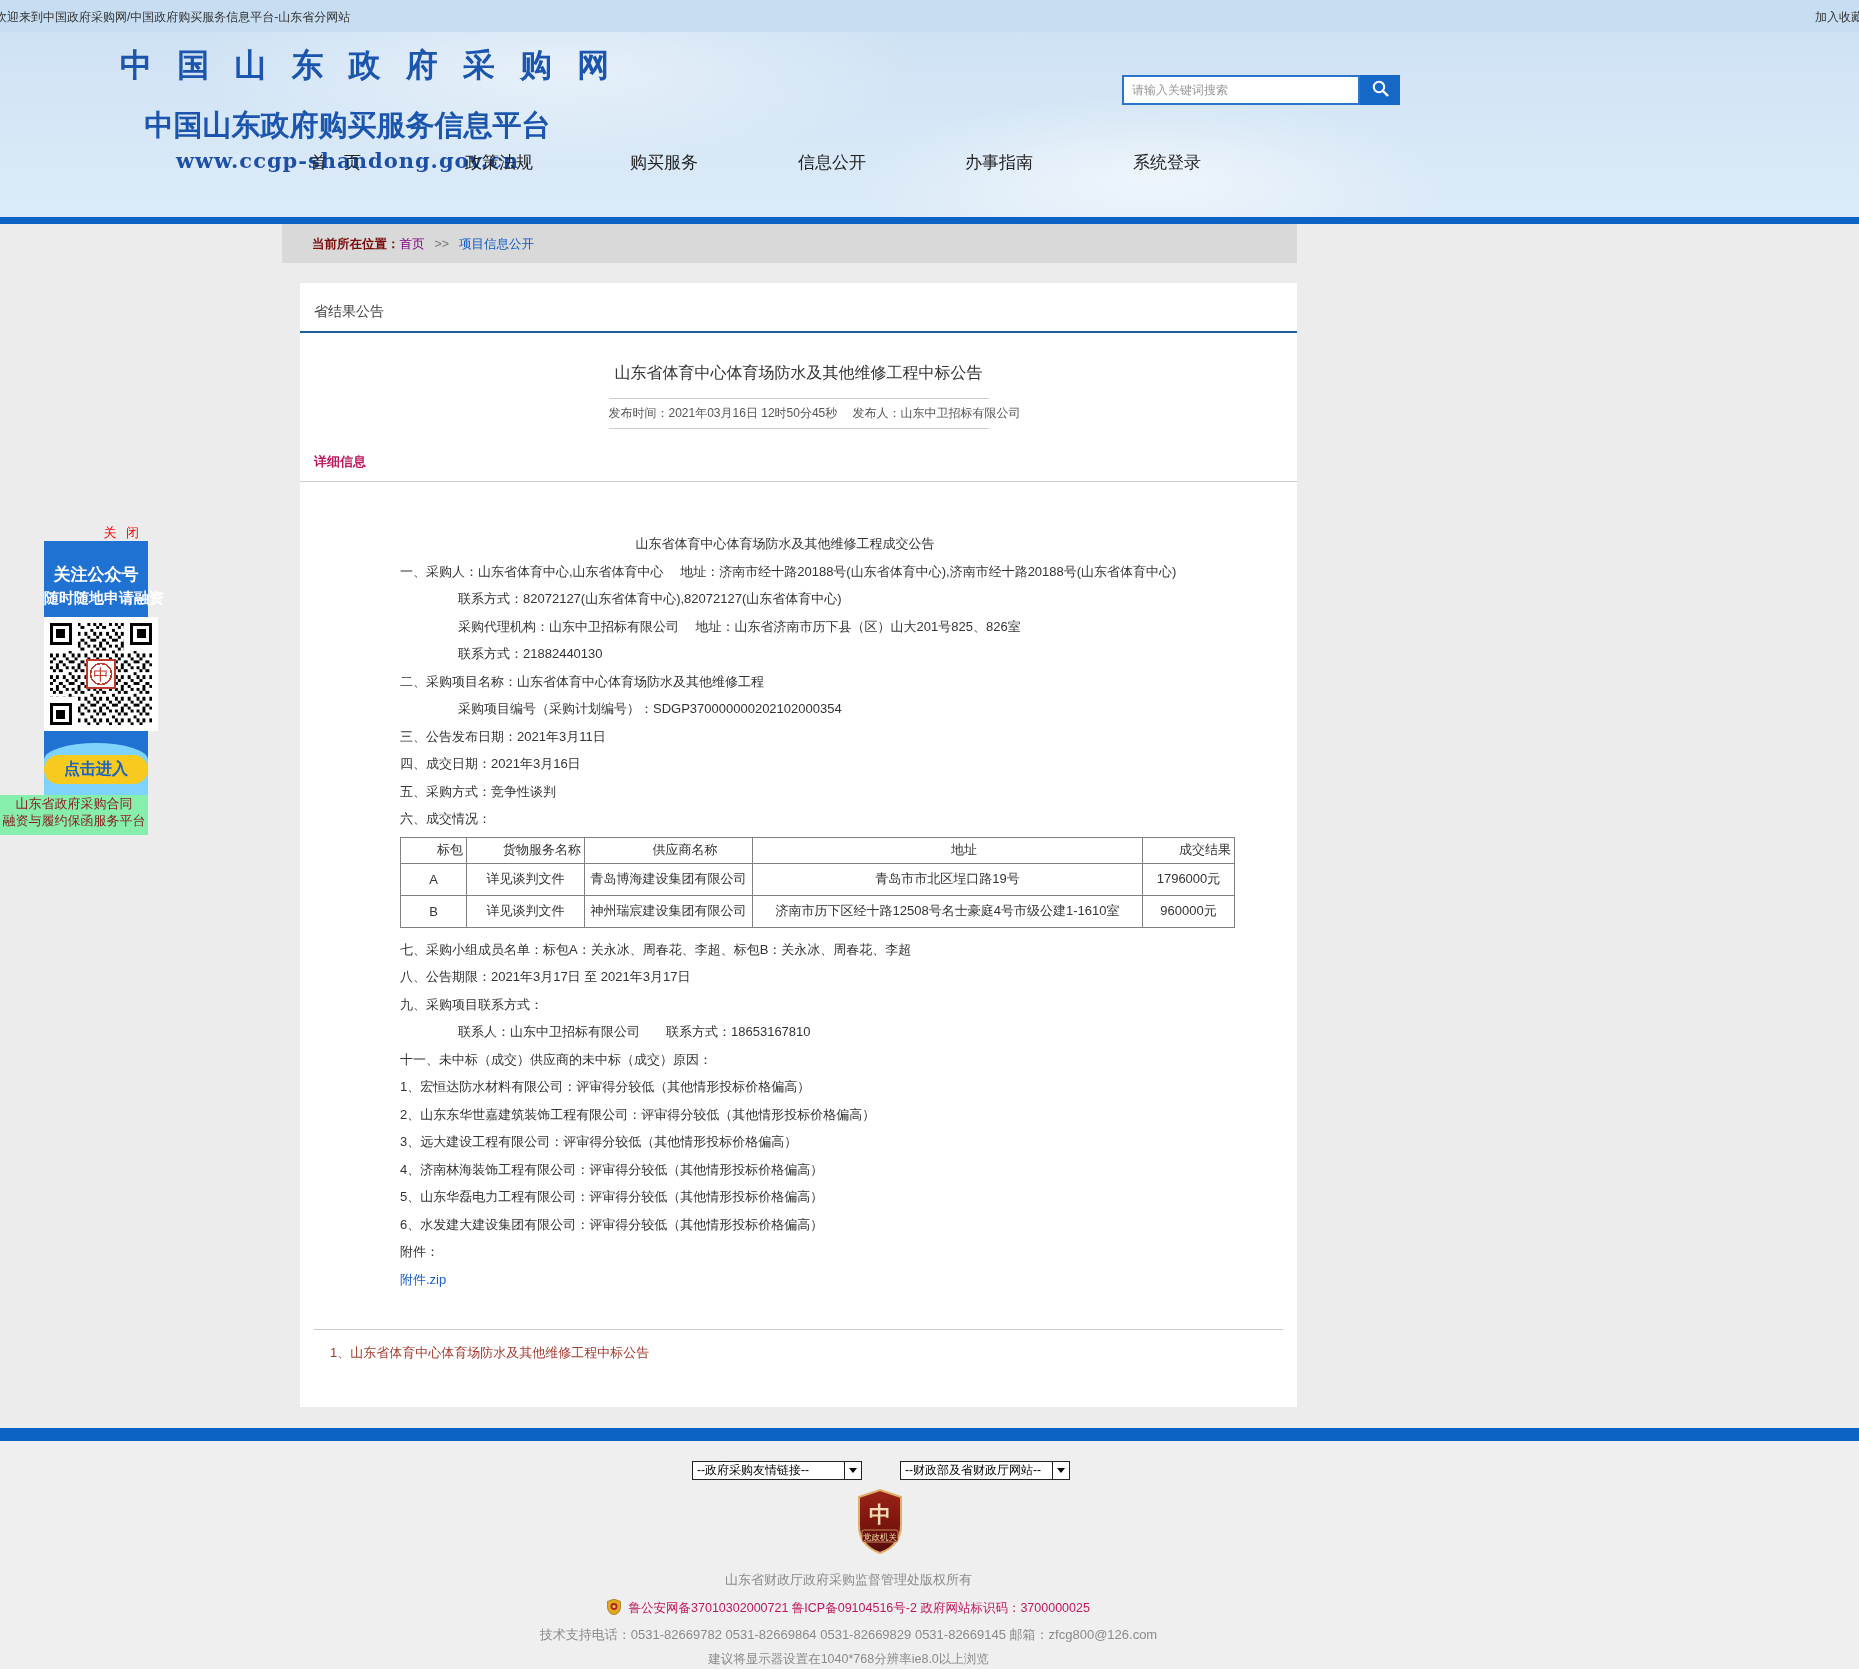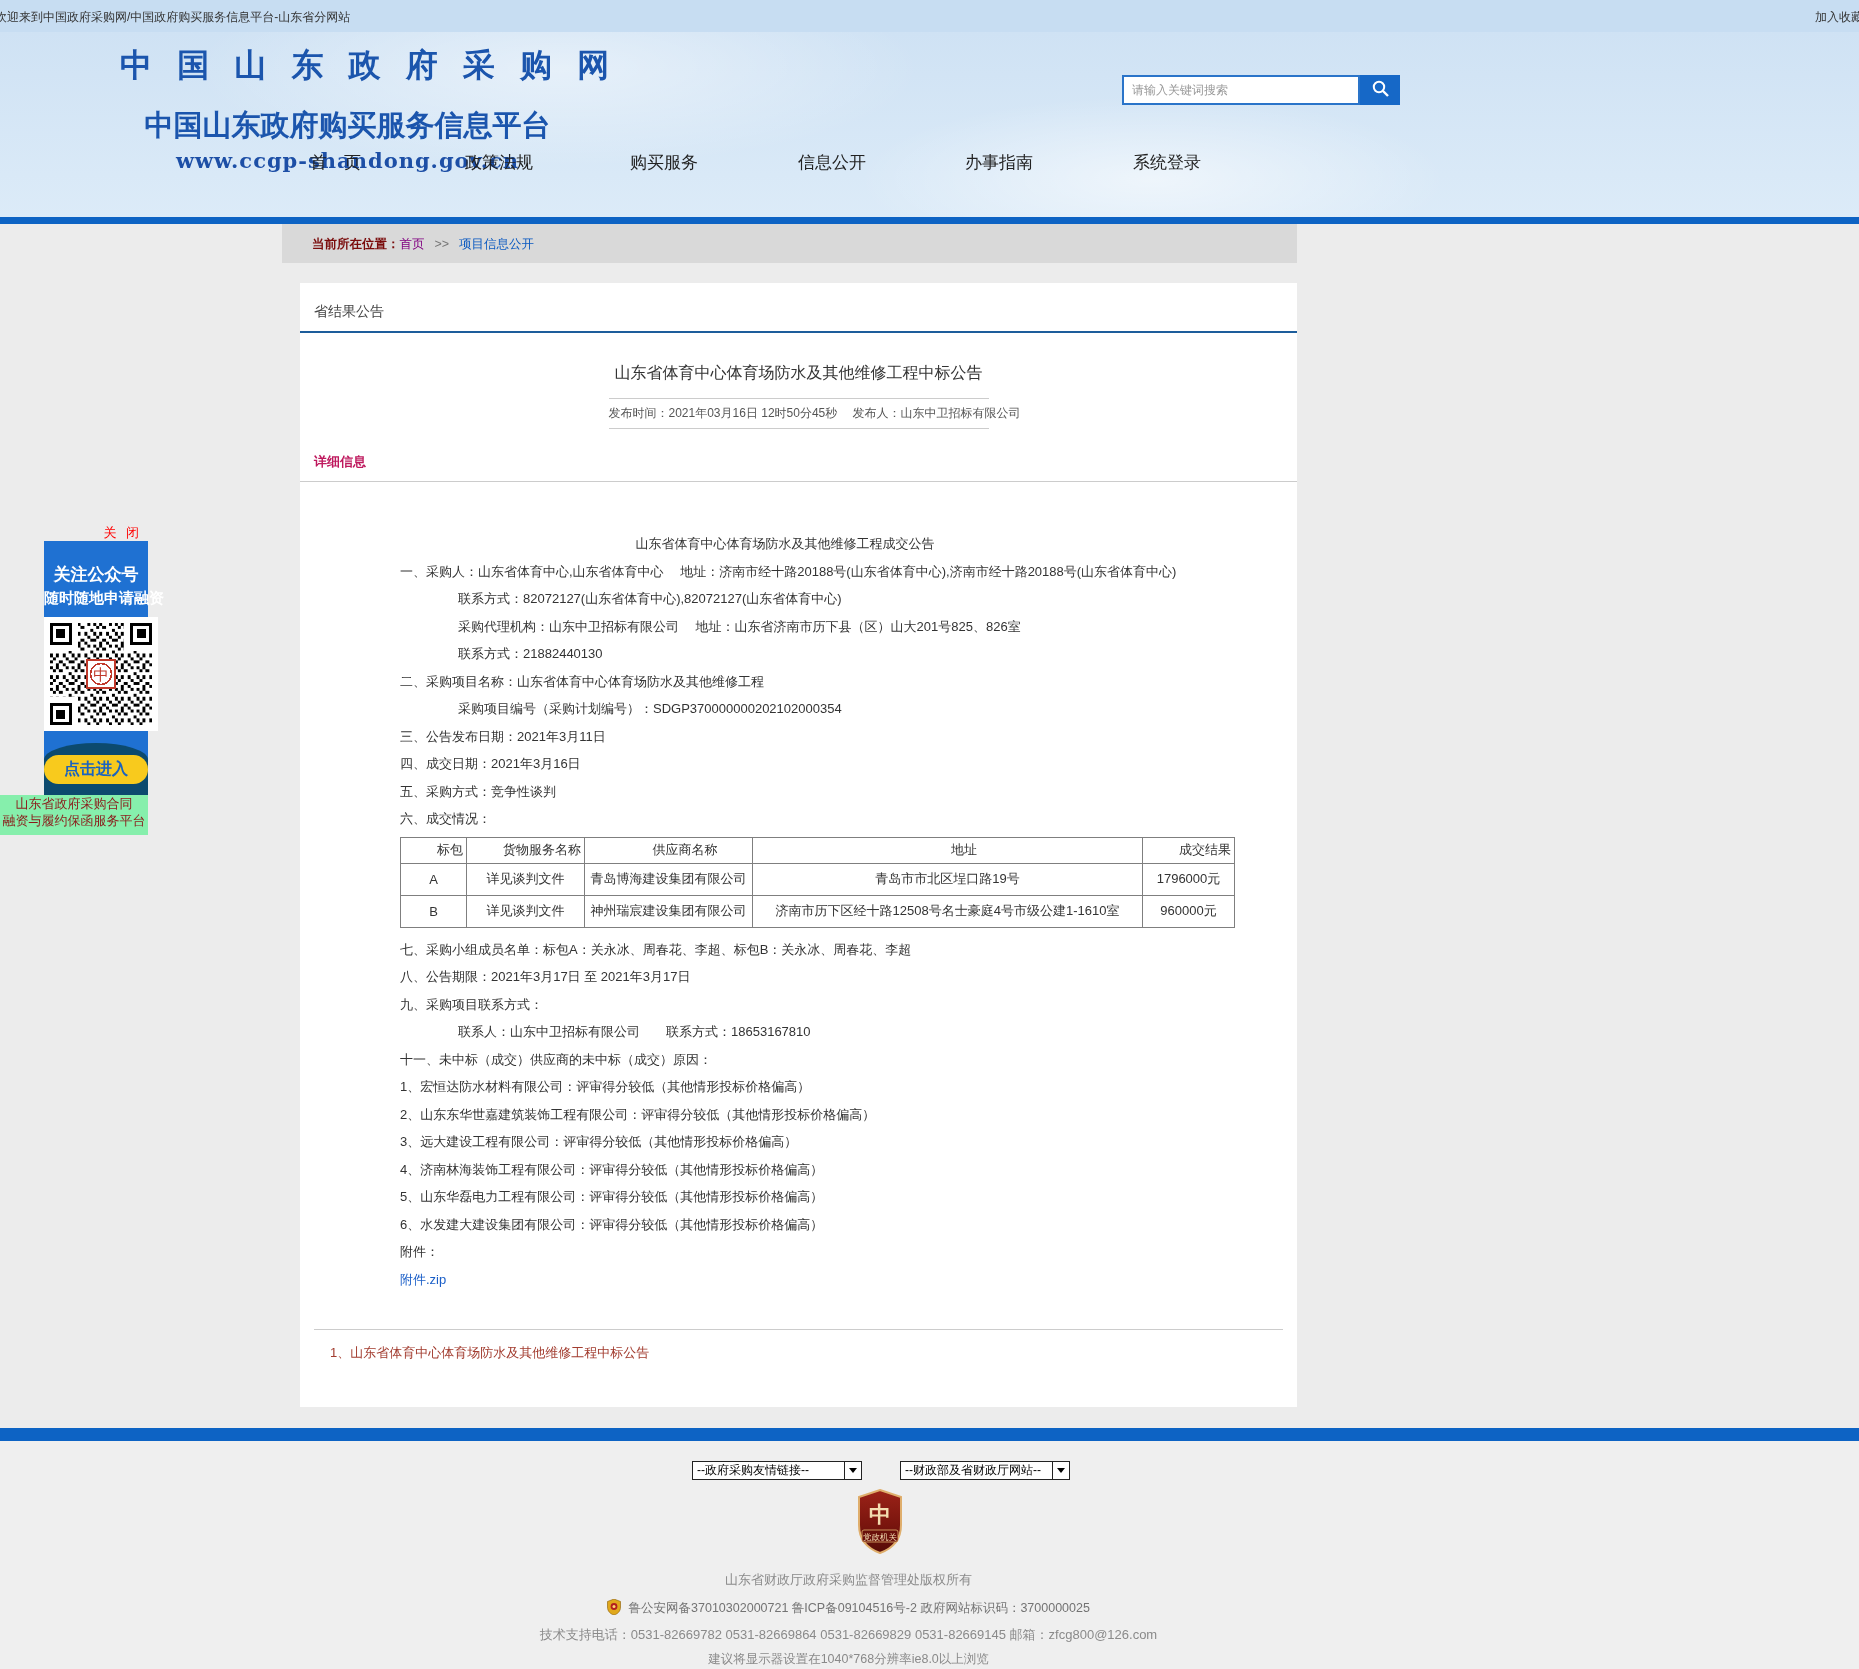--- a/index.html
+++ b/index.html
@@ -58,35 +58,35 @@
   .rel-divider { position:absolute; left:14px; right:14px; top:1046px; border-top:1px solid #ccc; }
   .related { position:absolute; left:30px; top:1056px; font-size:13px; line-height:27px; color:#a23c2f; cursor:pointer; white-space:nowrap; }
 
   
   .float-ad { position:absolute; left:0; top:524px; width:148px; }
   .ad-close { text-align:right; padding-right:6px; font-size:13px; color:#f00; letter-spacing:3px; cursor:pointer; height:17px; }
   .ad-blue { background:#1f71d2; padding-top:22px;margin-left:44px; }
   .ad-t1 { text-align:center; color:#fff; font-weight:bold; font-size:17px; }
   .ad-t2 { text-align:center; color:#fff; font-weight:bold; font-size:15px; margin-top:3px; white-space:nowrap; }
   .qrbox { width:114px; height:114px; background:#fff; margin:9px auto 0; display:flex; align-items:center; justify-content:center; }
-  .btn-zone { margin-top:12px; height:52px; background:#0c4a6e; border-radius:60% 60% 0 0 / 20px 20px 0 0; display:flex; align-items:center; justify-content:flex-start; }
+  .btn-zone { margin-top:12px; height:52px; background:#7dd3fc; border-radius:60% 60% 0 0 / 20px 20px 0 0; display:flex; align-items:center; justify-content:flex-start; }
   .enter-btn { width:122px; height:29px; border:none; border-radius:15px; background:#f8ca1d; color:#1a63c0; font-weight:bold; font-size:16px; cursor:pointer; }
   .ad-caption { background:#86efac; text-align:center; color:#8b1a1a; font-weight:normal; font-size:13px; padding:0 0 6px; line-height:17px; }
 
   
   .bluebar-bottom { position:absolute; left:0; top:1428px; width:1859px; height:13px; background:#0d63c4; }
   .footer { position:absolute; left:0; top:1441px; width:1859px; height:228px; background:#efefef; }
   .selbox { position:absolute; top:20px; width:170px; height:19px; background:#fff; border:1px solid #222; display:flex; align-items:center; font-size:12px; color:#000; cursor:pointer; }
   .selbox .sel-label { padding-left:4px; white-space:nowrap; overflow:hidden; flex:1; }
   .selbox .arrowbox { width:17px; height:100%; border-left:1px solid #222; display:flex; align-items:center; justify-content:center; }
   .tri-down { width:0; height:0; border-left:4px solid transparent; border-right:4px solid transparent; border-top:5px solid #000; }
   .gov-badge { position:absolute; left:857px; top:48px; cursor:pointer; }
   .f-line { position:absolute; left:0; width:1697px; text-align:center; white-space:nowrap; }
   .f-copy { top:130px; font-size:13px; color:#8a8a8a; }
-  .f-beian { top:158px; font-size:12.5px; color:#737373; }
+  .f-beian { top:158px; font-size:12.5px; color:#be185d; }
   .f-beian svg { vertical-align:-3px; margin-right:4px; }
   .f-support { top:185px; font-size:13px; color:#8a8a8a; }
   .f-suggest { top:210px; font-size:12.5px; color:#8a8a8a; }
 </style>
 </head>
 <body>
 
 <div class="page">
 
   <div class="topbar">

